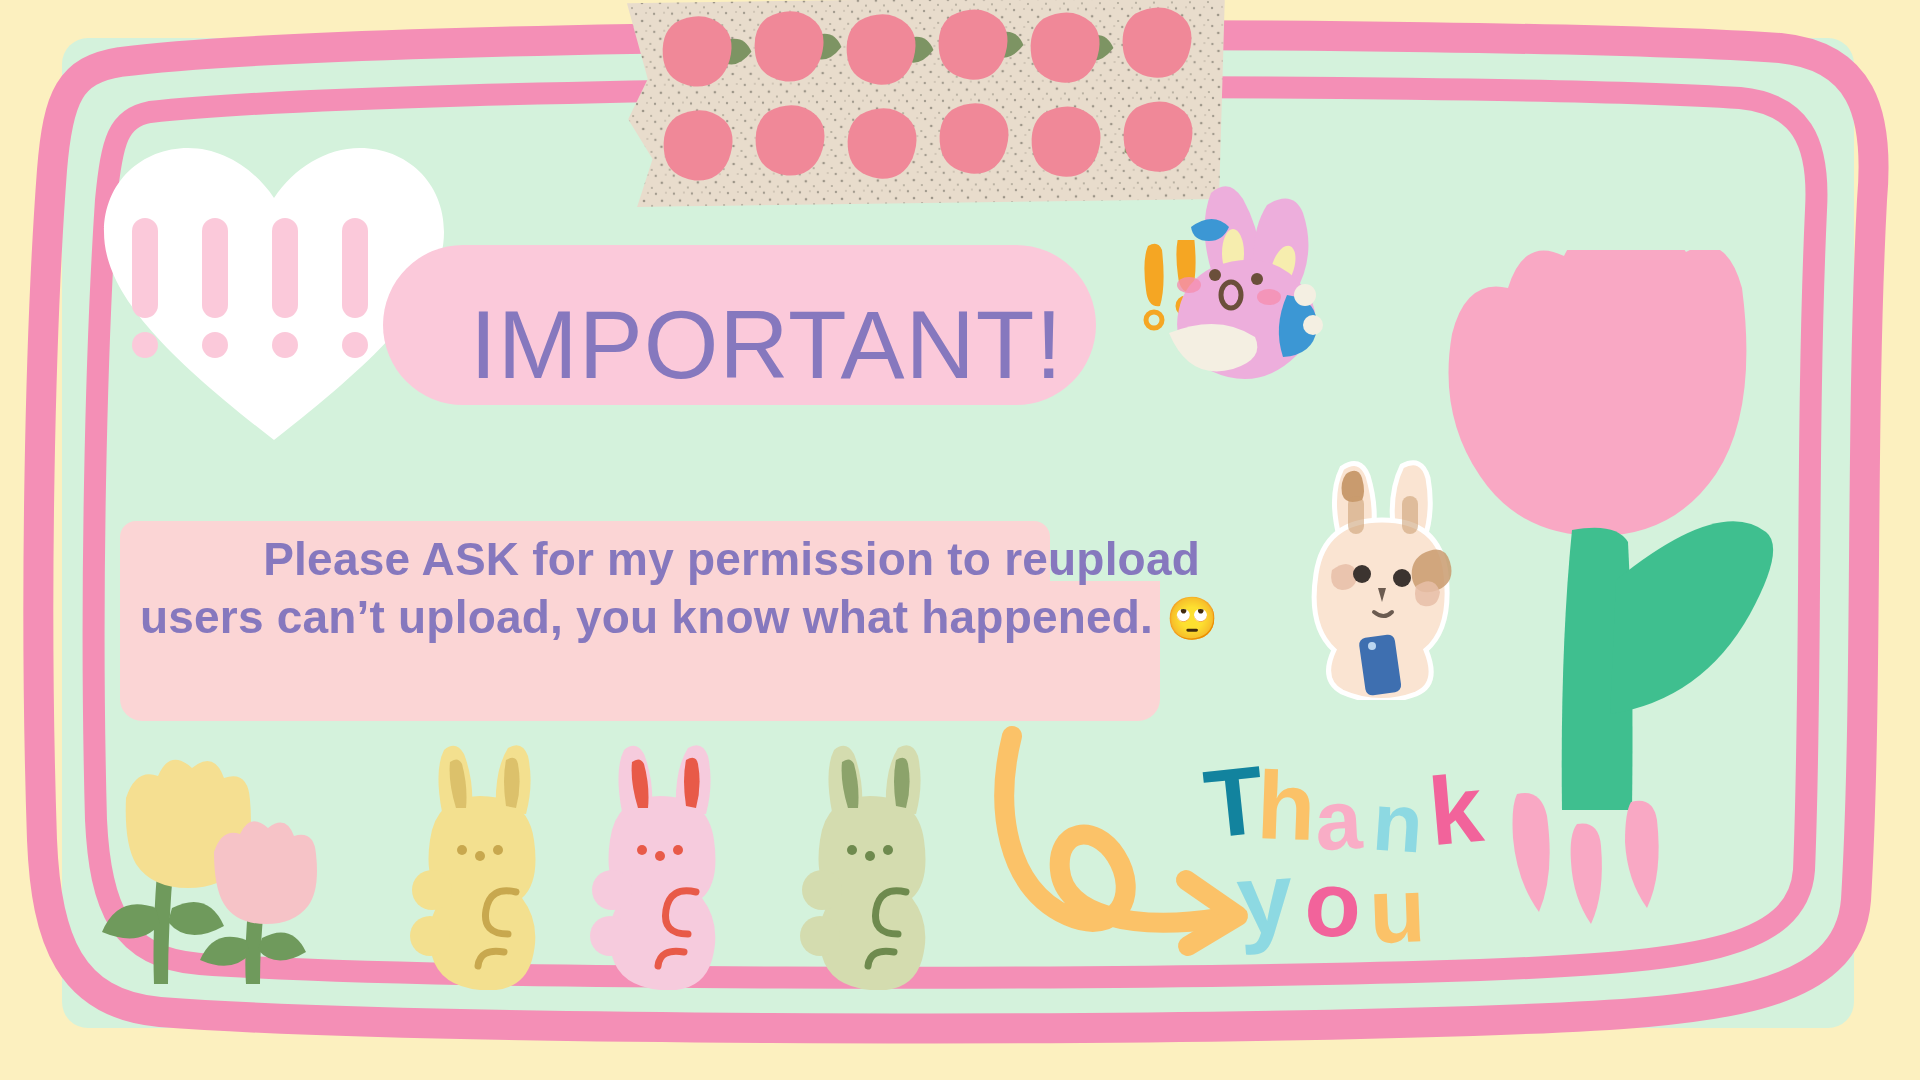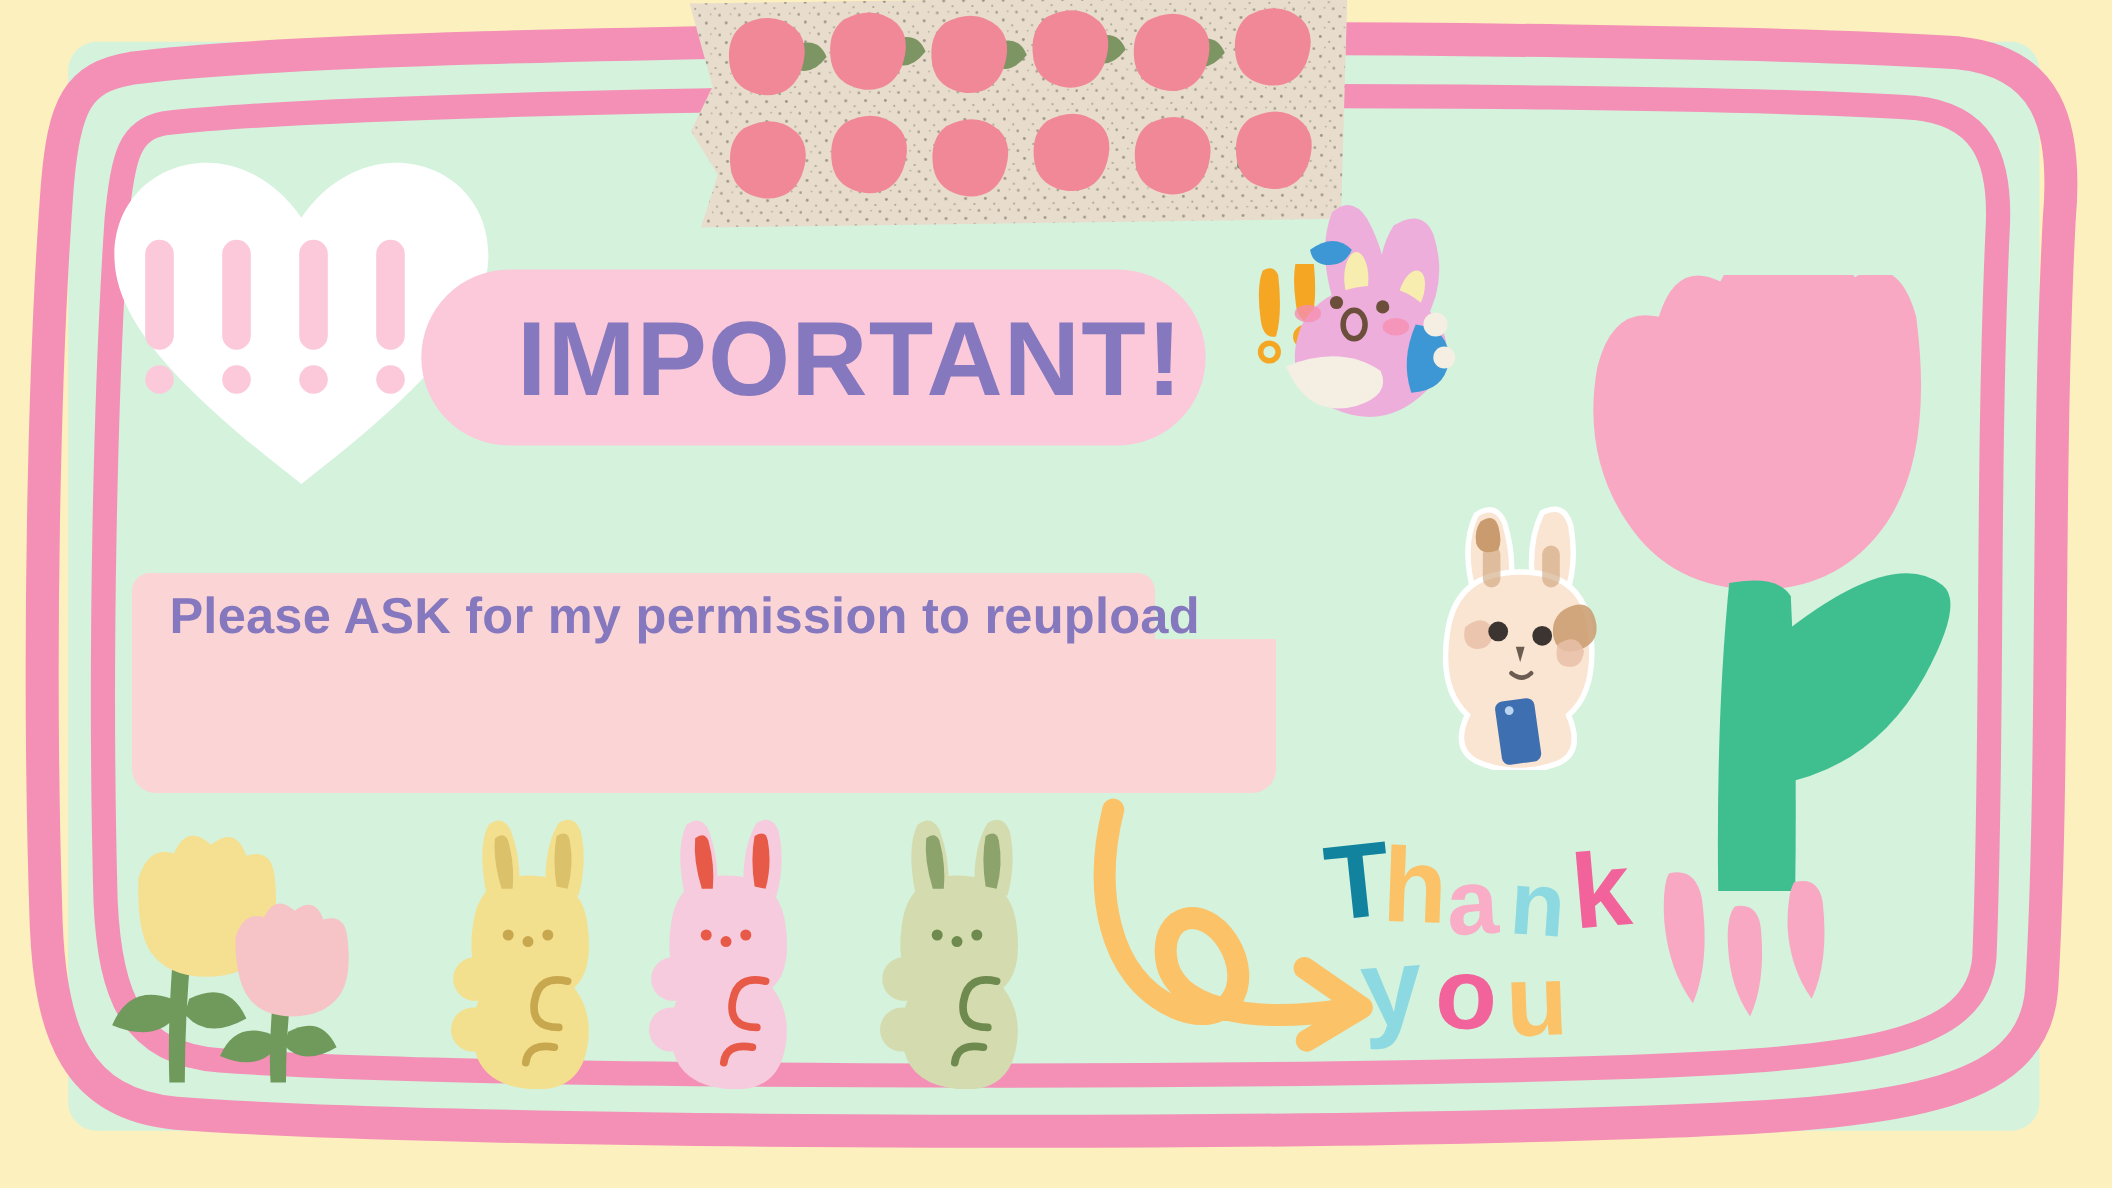--- a/index.html
+++ b/index.html
@@ -29,40 +29,40 @@
   
   .heart-wrap{position:absolute;left:98px;top:140px;width:352px;height:310px;}
   .heart-wrap svg{display:block;width:100%;height:100%;}
 
   
   .imp-banner{
     position:absolute;left:383px;top:245px;width:713px;height:160px;
     background:#FBC9DA;border-radius:80px;
   }
   .imp-text{
-    position:absolute;left:470px;top:262px;width:640px;height:130px;
-    color:#8678BE;font-size:96px;font-weight:bold;letter-spacing:1px;
+    position:absolute;left:470px;top:280px;width:640px;height:130px;
+    color:#8678BE;font-size:96px;font-weight:normal;letter-spacing:1px;
     line-height:130px;white-space:nowrap;
   }
 
   
   .para-bubble{
     position:absolute;left:120px;top:521px;width:1040px;height:200px;
   }
   .pb-row{position:absolute;background:#FBD5D5;}
   .pb1{left:0;top:0;width:930px;height:66px;border-radius:16px 16px 0 0;}
   .pb2{left:0;top:60px;width:1040px;height:72px;}
   .pb3{left:0;top:126px;width:1040px;height:74px;border-radius:0 0 22px 22px;}
   .para-text{
     position:absolute;left:140px;top:530px;width:1060px;
     color:#8678BE;font-size:46px;font-weight:bold;line-height:58px;
     letter-spacing:0.2px;
   }
   .para-text .ln{display:block;white-space:nowrap;}
-  .para-text .ln1{text-indent:14px;}
+  .para-text .ln1{text-indent:14px;text-align:right;}
   .emoji{font-size:42px;}
 
   
   .artlayer{position:absolute;left:0;top:0;width:1920px;height:1080px;pointer-events:none;}
   .artlayer svg{display:block;}
 
   .tulips-sm{position:absolute;left:96px;top:740px;width:250px;height:250px;}
   .bunny-y{position:absolute;left:400px;top:740px;width:160px;height:250px;}
   .bunny-p{position:absolute;left:580px;top:740px;width:160px;height:250px;}
   .bunny-g{position:absolute;left:790px;top:740px;width:160px;height:250px;}
@@ -164,20 +164,21 @@
   <div class="imp-text">IMPORTANT!</div>
 
   <div class="para-bubble">
     <div class="pb-row pb1"></div>
     <div class="pb-row pb2"></div>
     <div class="pb-row pb3"></div>
   </div>
 
   <div class="para-text">
     <span class="ln ln1"> Please ASK for my permission to reupload</span>
+    <span class="ln"><span>users can’t upload, you know what happened.</span> <span class="emoji">🙄</span></span>
   </div>
 
   <div class="artlayer">
 
     <div class="tulips-sm">
       <svg viewBox="0 0 250 250">
         <g fill="#6F9A5C">
           <path d="M62,120 q-6,70 -4,124 l14,0 q0,-60 6,-124 Z"></path>
           <path d="M60,168 q-38,-14 -54,24 q38,16 58,-8 Z"></path>
           <path d="M76,168 q36,-18 52,18 q-36,20 -56,-4 Z"></path>

